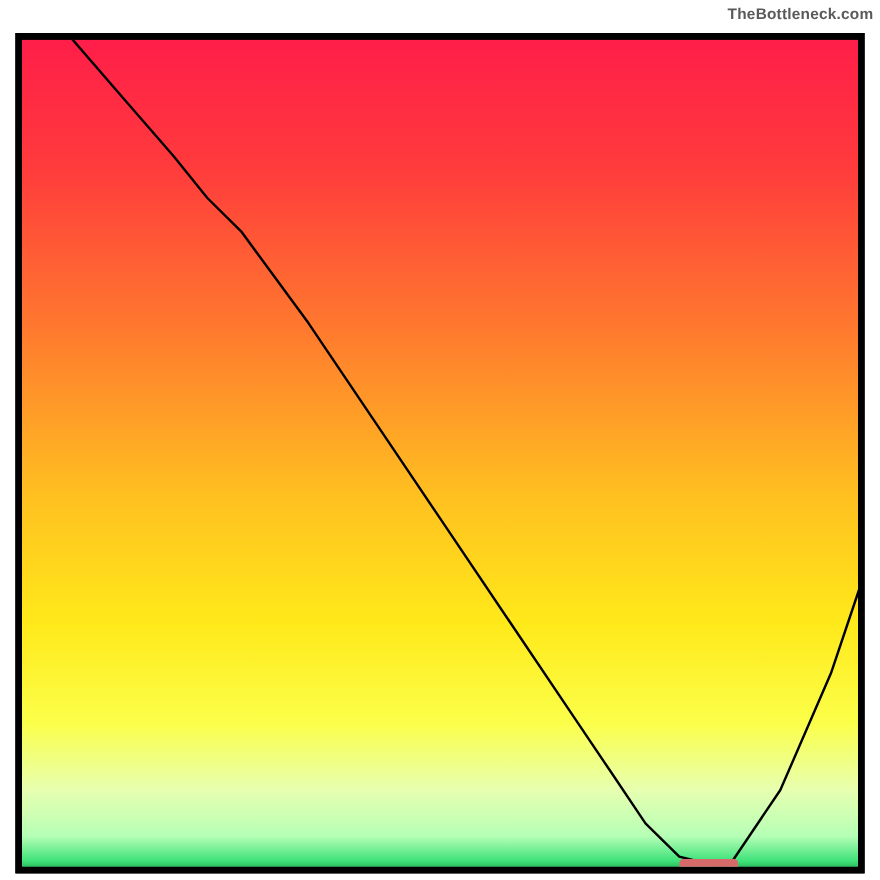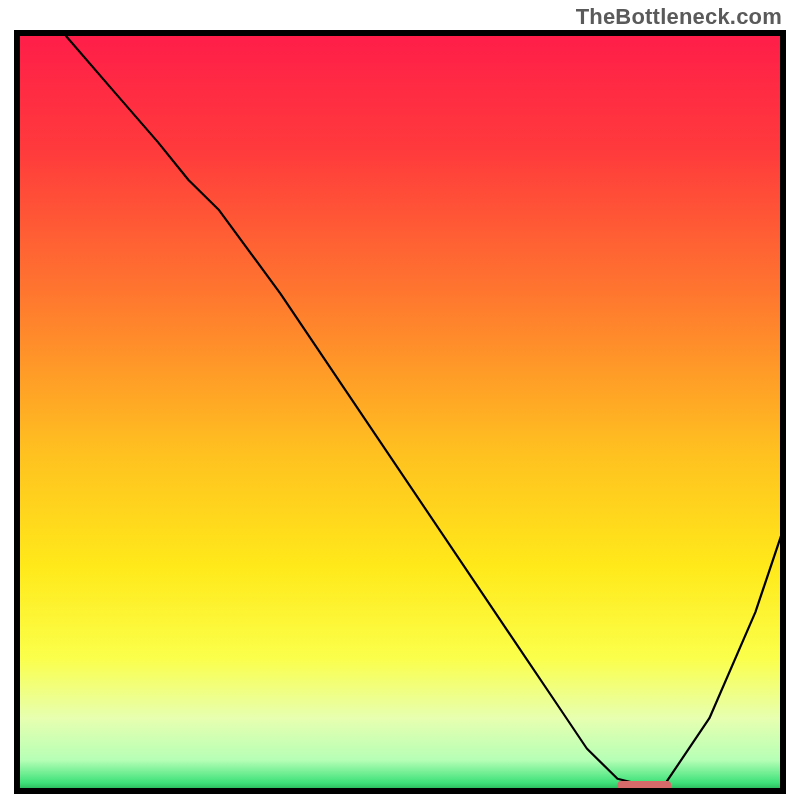--- a/index.html
+++ b/index.html
@@ -25,22 +25,22 @@
     position: absolute;
     left: 3px;
     top: 3px;
     right: 3px;
     bottom: 3px;
     overflow: hidden;
   }
   .attribution {
     position: absolute;
     top: 4px;
-    right: 18px;
-    font-size: 22px;
+    right: 6px;
+    font-size: 14px;
     font-weight: 600;
     color: #5a5a5a;
     letter-spacing: 0.2px;
   }
   svg {
     display: block;
   }
   .curve {
     fill: none;
     stroke: #000;

